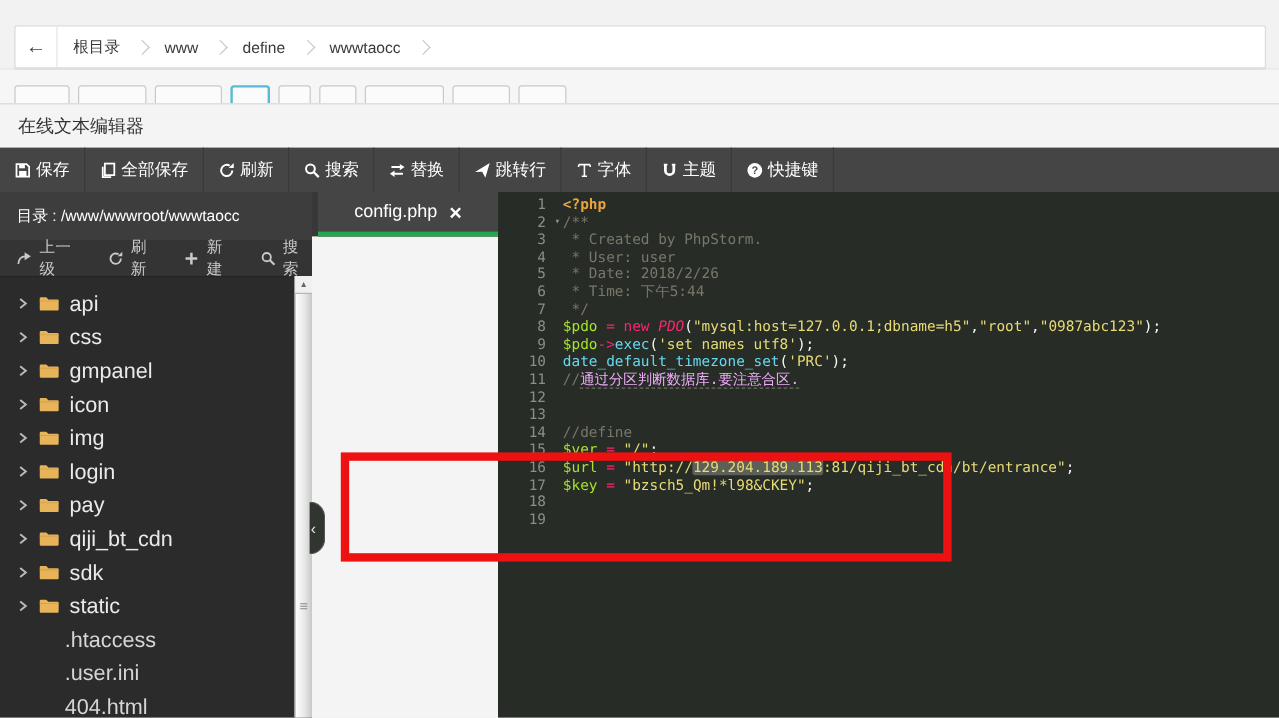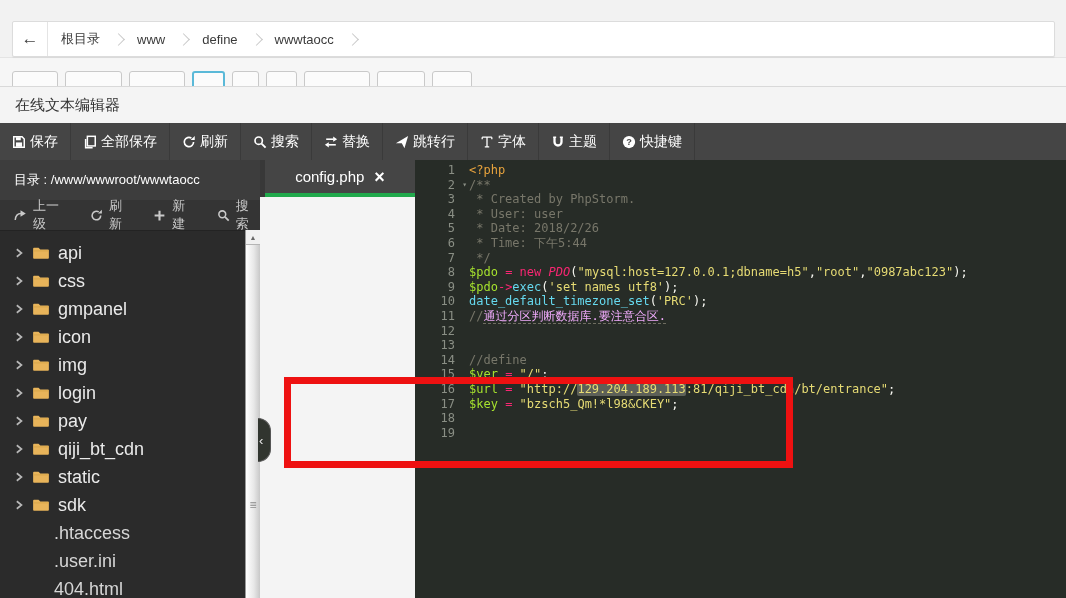--- a/index.html
+++ b/index.html
@@ -61,21 +61,21 @@
   .tab{margin-left:5px;width:150px;background:#454545;border-bottom:4px solid #21a94c;display:flex;
        align-items:center;justify-content:center;gap:10px;color:#fff;font-size:15px;cursor:pointer;
        box-sizing:border-box}
   .tab-close{font-size:18px;font-weight:bold;line-height:1}
   .editor{flex:1;background:#272c27;font-family:"DejaVu Sans Mono",monospace;font-size:12px;
           line-height:14.6px;padding-top:3px;overflow:hidden;cursor:text}
   .cl{display:flex;height:14.6px;white-space:pre}
   .gut{width:40px;flex:none;text-align:right;padding-right:4px;color:#8a8f85;position:relative}
   .foldmark{position:absolute;right:-8px;top:0;font-size:8px;color:#8a8f85}
   .codeln{padding-left:10px}
-  .tk-tag{color:#e8a33d;font-weight:normal}
+  .tk-tag{color:#e8a33d;font-weight:bold}
   .tk-c{color:#78776a}
   .tk-cu{color:#f0abfc;border-bottom:1px dashed #6e6d60}
   .tk-v{color:#a6e22e}
   .tk-k{color:#f92672}
   .tk-cl{color:#f92672;font-style:italic}
   .tk-f{color:#66d9ef}
   .tk-s{color:#e6db74}
   .tk-p{color:#f8f8f2}
   .tk-shl{color:#e6db74;background:rgba(235,235,215,.28);border-radius:2px}
 
@@ -363,35 +363,35 @@
               <svg viewBox="0 0 16 16">
                 <path d="M4.5 2l7.5 6-7.5 6" fill="none" stroke="currentColor" stroke-width="2.6"></path>
               </svg>
             </span>
             <span class="icon foldr">
               <svg viewBox="0 0 20 16">
                 <path d="M1 3a1 1 0 0 1 1-1h5.2l2 2H18a1 1 0 0 1 1 1v8.5a1 1 0 0 1-1 1H2a1 1 0 0 1-1-1z" fill="#e8b45a"></path>
                 <path d="M1 5.6h18" stroke="#d6a348" stroke-width="1"></path>
               </svg>
             </span>
+            <span>sdk</span>
+          </div>
+          <div class="trow">
+            <span class="icon chev">
+              <svg viewBox="0 0 16 16">
+                <path d="M4.5 2l7.5 6-7.5 6" fill="none" stroke="currentColor" stroke-width="2.6"></path>
+              </svg>
+            </span>
+            <span class="icon foldr">
+              <svg viewBox="0 0 20 16">
+                <path d="M1 3a1 1 0 0 1 1-1h5.2l2 2H18a1 1 0 0 1 1 1v8.5a1 1 0 0 1-1 1H2a1 1 0 0 1-1-1z" fill="#e8b45a"></path>
+                <path d="M1 5.6h18" stroke="#d6a348" stroke-width="1"></path>
+              </svg>
+            </span>
             <span>static</span>
-          </div>
-          <div class="trow">
-            <span class="icon chev">
-              <svg viewBox="0 0 16 16">
-                <path d="M4.5 2l7.5 6-7.5 6" fill="none" stroke="currentColor" stroke-width="2.6"></path>
-              </svg>
-            </span>
-            <span class="icon foldr">
-              <svg viewBox="0 0 20 16">
-                <path d="M1 3a1 1 0 0 1 1-1h5.2l2 2H18a1 1 0 0 1 1 1v8.5a1 1 0 0 1-1 1H2a1 1 0 0 1-1-1z" fill="#e8b45a"></path>
-                <path d="M1 5.6h18" stroke="#d6a348" stroke-width="1"></path>
-              </svg>
-            </span>
-            <span>sdk</span>
           </div>
           <div class="trow file">
             <span>.htaccess</span>
           </div>
           <div class="trow file">
             <span>.user.ini</span>
           </div>
           <div class="trow file">
             <span>404.html</span>
           </div>

